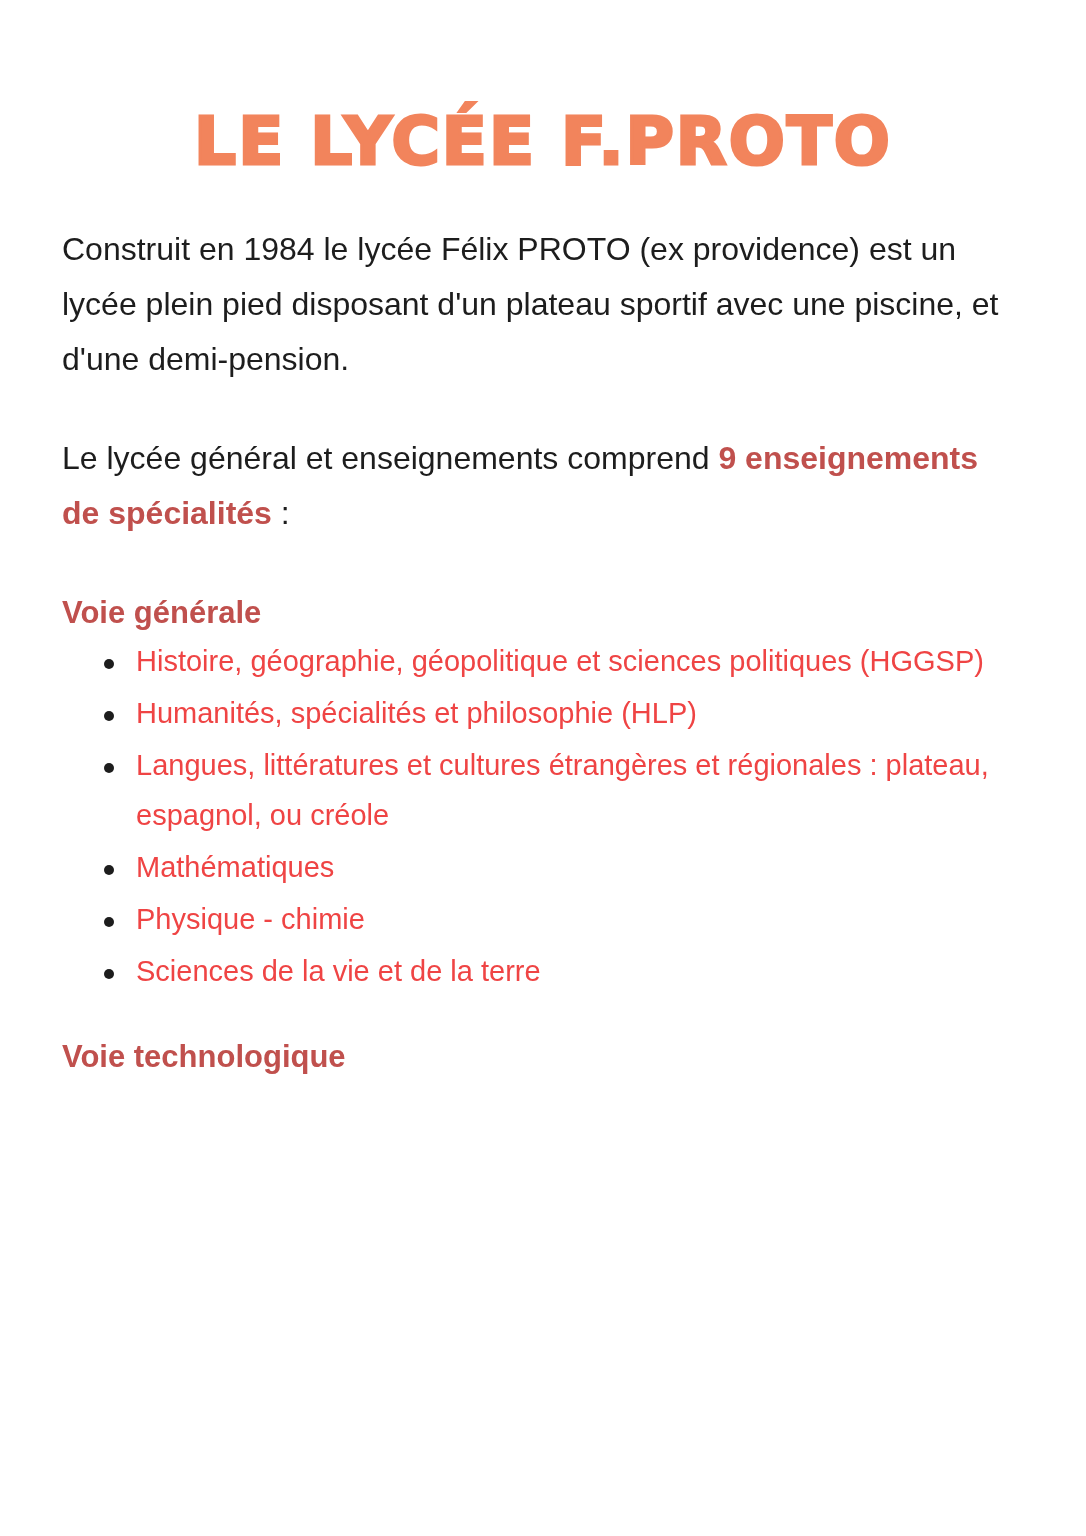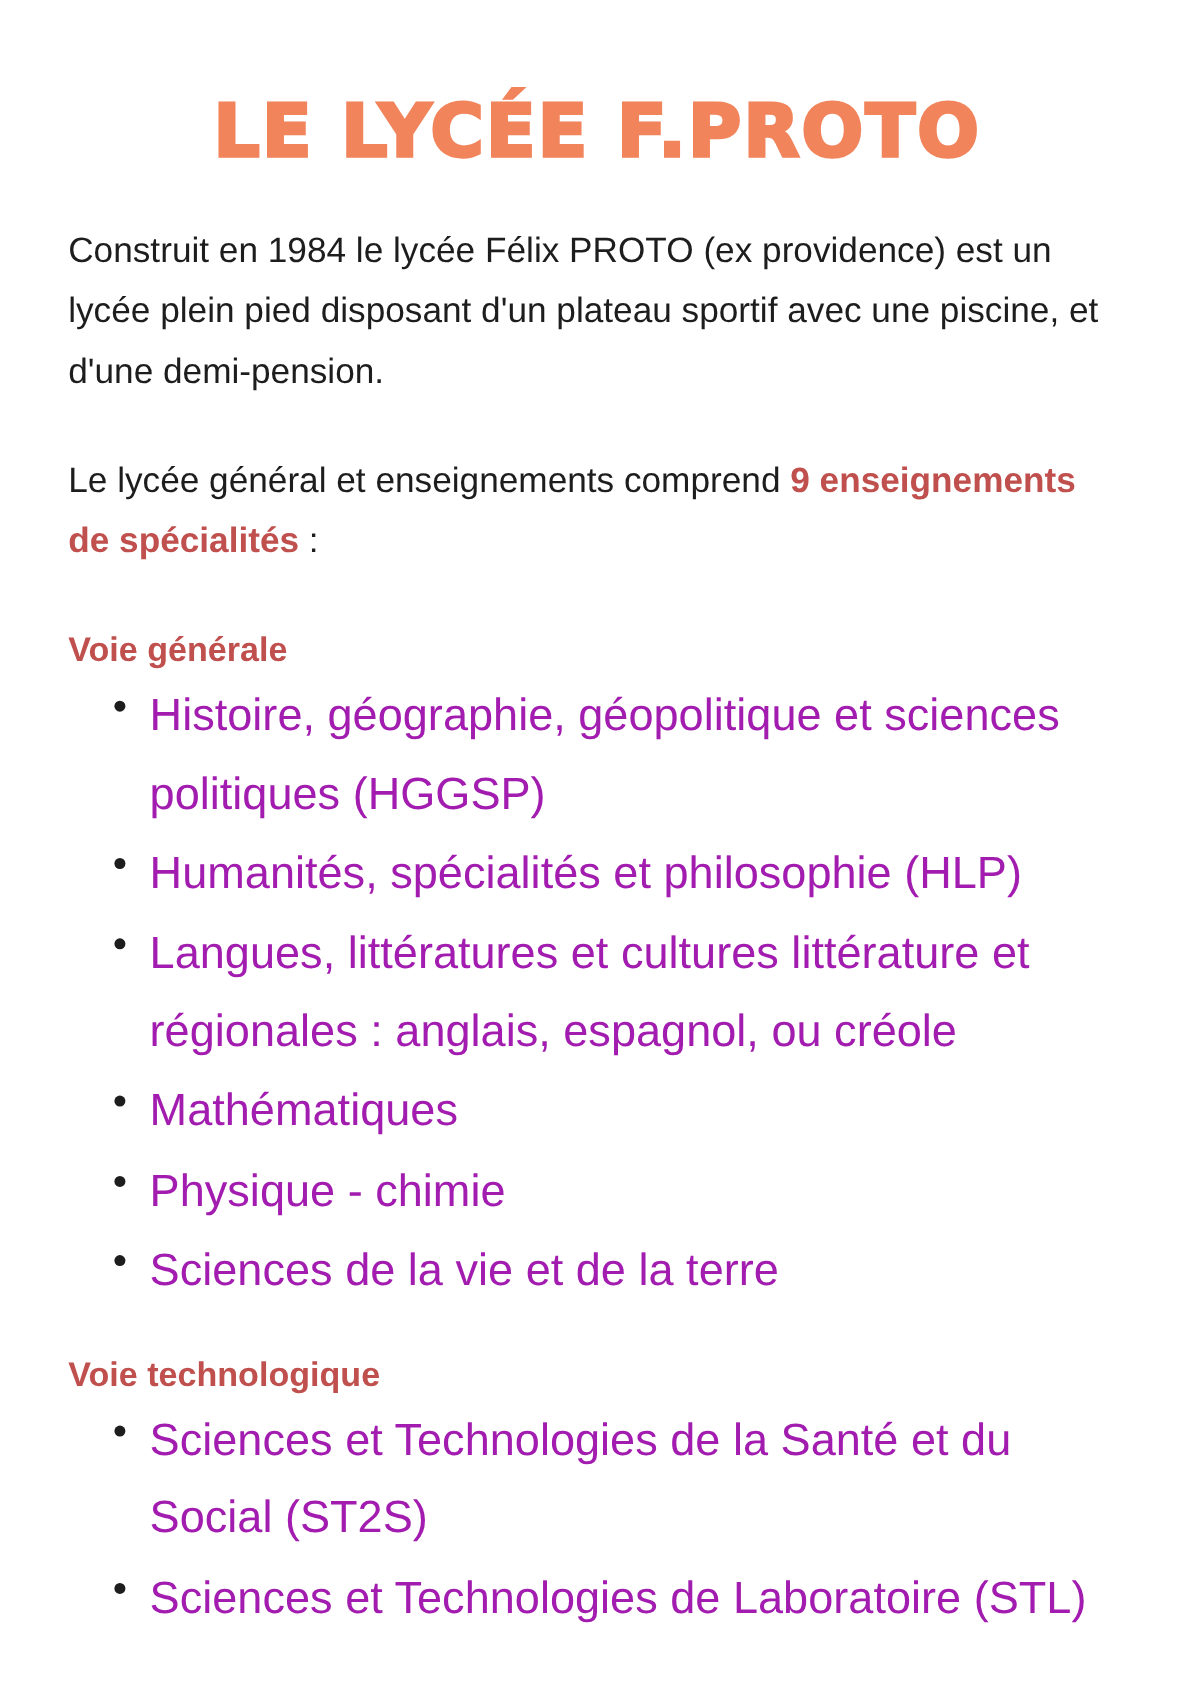--- a/index.html
+++ b/index.html
@@ -12,21 +12,21 @@
     background: #ffffff;
     font-family: "Liberation Sans", sans-serif;
     color: #1a1a1a;
     overflow: hidden;
   }
   .page {
     position: relative;
     width: 1086px;
     height: 1536px;
     box-sizing: border-box;
-    padding: 85px 62px 0 62px;
+    padding: 107px 62px 0 62px;
   }
   .doc-title {
     text-align: center;
     font-size: 66px;
     line-height: 1.05;
     font-weight: bold;
     letter-spacing: 2px;
     color: #f2845c;
     -webkit-text-stroke: 3px #f2845c;
     text-transform: uppercase;
@@ -51,25 +51,25 @@
     color: #c0504d;
     margin: 0 0 6px 0;
   }
   ul.spec-list {
     list-style: none;
     margin: 0;
     padding: 0 0 0 36px;
   }
   ul.spec-list li {
     position: relative;
-    font-size: 41px;
+    font-size: 29px;
     line-height: 1.72;
     padding-left: 38px;
     margin-bottom: 2px;
-    color: #a21caf;
+    color: #ef4444;
   }
   ul.spec-list li::before {
     content: "";
     position: absolute;
     left: 6px;
     top: 22px;
     width: 10px;
     height: 10px;
     border-radius: 50%;
     background: #1d1d1d;
@@ -87,27 +87,23 @@
   <div class="spacer-sm"></div>
 
   <p class="para"><span>Le lycée général et enseignements comprend </span><span class="highlight">9 enseignements de spécialités</span><span> :</span></p>
 
   <div class="spacer-md"></div>
 
   <h2 class="section-head">Voie générale</h2>
   <ul class="spec-list">
     <li>Histoire, géographie, géopolitique et sciences politiques (HGGSP)</li>
     <li>Humanités, spécialités et philosophie (HLP)</li>
-    <li>Langues, littératures et cultures littérature et régionales : anglais, espagnol, ou créole</li>
+    <li>Langues, littératures et cultures étrangères et régionales : plateau, espagnol, ou créole</li>
     <li>Mathématiques</li>
     <li>Physique - chimie</li>
     <li>Sciences de la vie et de la terre</li>
   </ul>
 
   <div class="spacer-md"></div>
 
   <h2 class="section-head">Voie technologique</h2>
-  <ul class="spec-list">
-    <li>Sciences et Technologies de la Santé et du Social (ST2S)</li>
-    <li>Sciences et Technologies de Laboratoire (STL)</li>
-  </ul>
 
 </div>
 
 </body></html>

